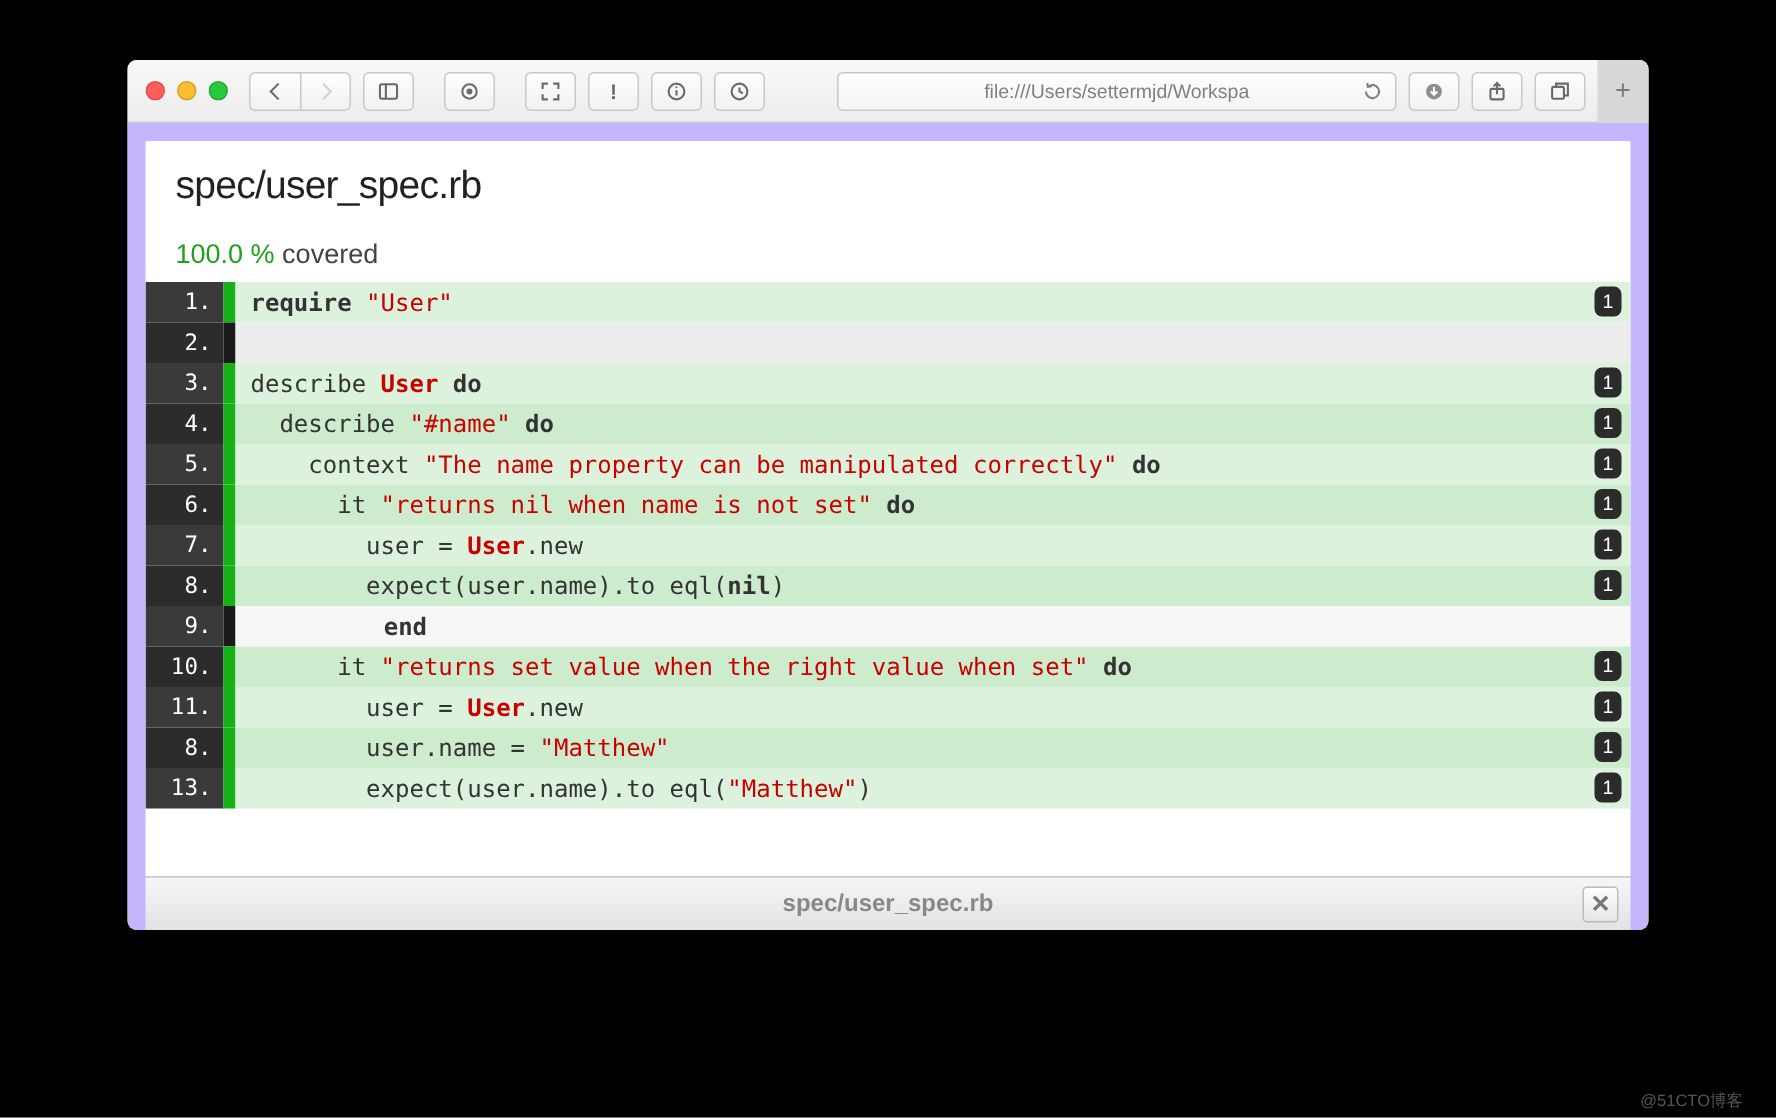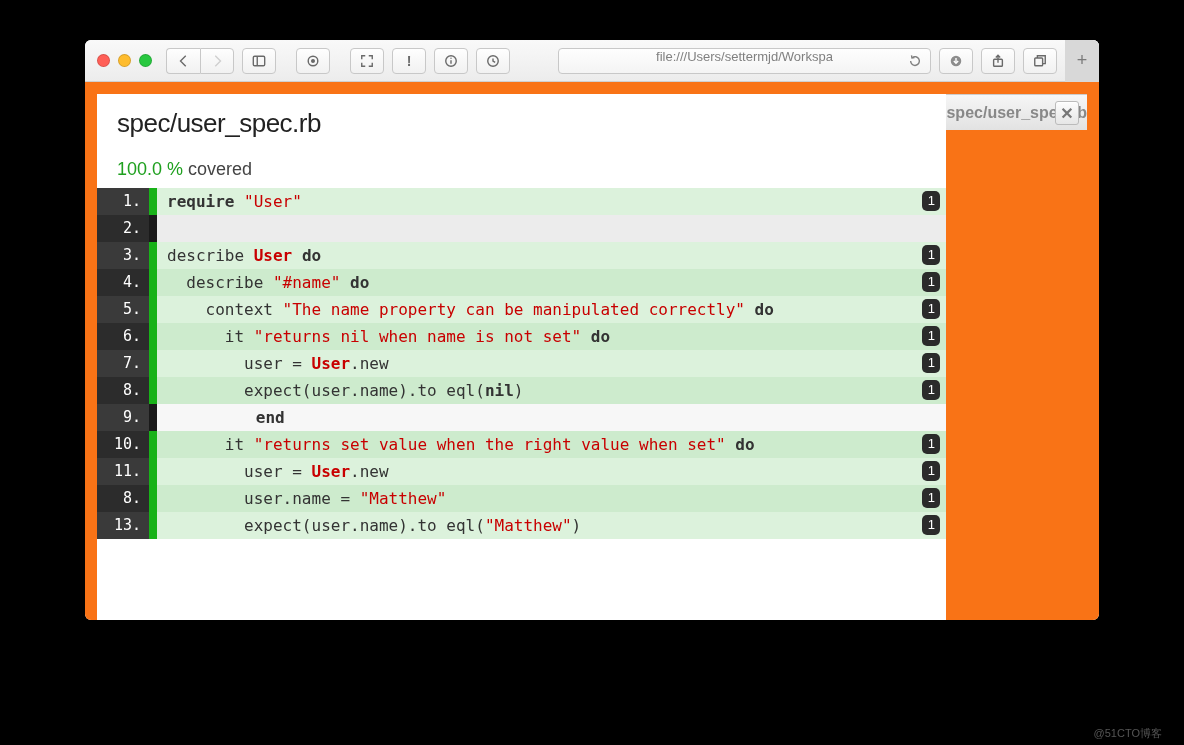--- a/index.html
+++ b/index.html
@@ -41,38 +41,38 @@
   .tb-btn.left { border-radius: 4px 0 0 4px; border-right: none; }
   .tb-btn.right { border-radius: 0 4px 4px 0; }
   .tb-btn.single { border-radius: 4px; }
   .tb-btn svg { width: 14px; height: 14px; stroke: #6a6a6a; fill: none; stroke-width: 1.6; }
   .addr {
     flex: 1;
     height: 26px;
     background: linear-gradient(to bottom,#fefefe,#f4f4f4);
     border: 1px solid #c8c8c8;
     border-radius: 4px;
-    display: flex; justify-content: center;
+    display: flex; align-items: center; justify-content: center;
     font-size: 13px; color: #808080;
     padding: 0 28px;
     position: relative;
     overflow: hidden; white-space: nowrap; margin-left: 40px;
   }
   .addr .reload { position: absolute; right: 8px; top: 5px; color: #777; }
   .tb-btn.plus {
     background: #d8d8d8; border: none; width: 34px; height: 42px; border-radius: 0;
     margin: -8px -12px -8px 0; color:#7a7a7a; font-size:18px;
   }
 
   
   .content-frame {
     flex: 1;
-    background: #f97316;
+    background: #c4b5fd;
     padding: 12px 12px 0 12px;
-    display: flex; flex-direction: row;
+    display: flex; flex-direction: column;
     overflow: hidden;
   }
   .page {
     background: #fff;
     flex: 1;
     overflow: hidden;
     display: flex; flex-direction: column;
   }
   .header-block { padding: 14px 20px 8px 20px; }
   .file-title { font-size: 26px; color: #222; font-weight: 400; letter-spacing: -0.5px; font-family: "Lucida Grande", sans-serif;}

